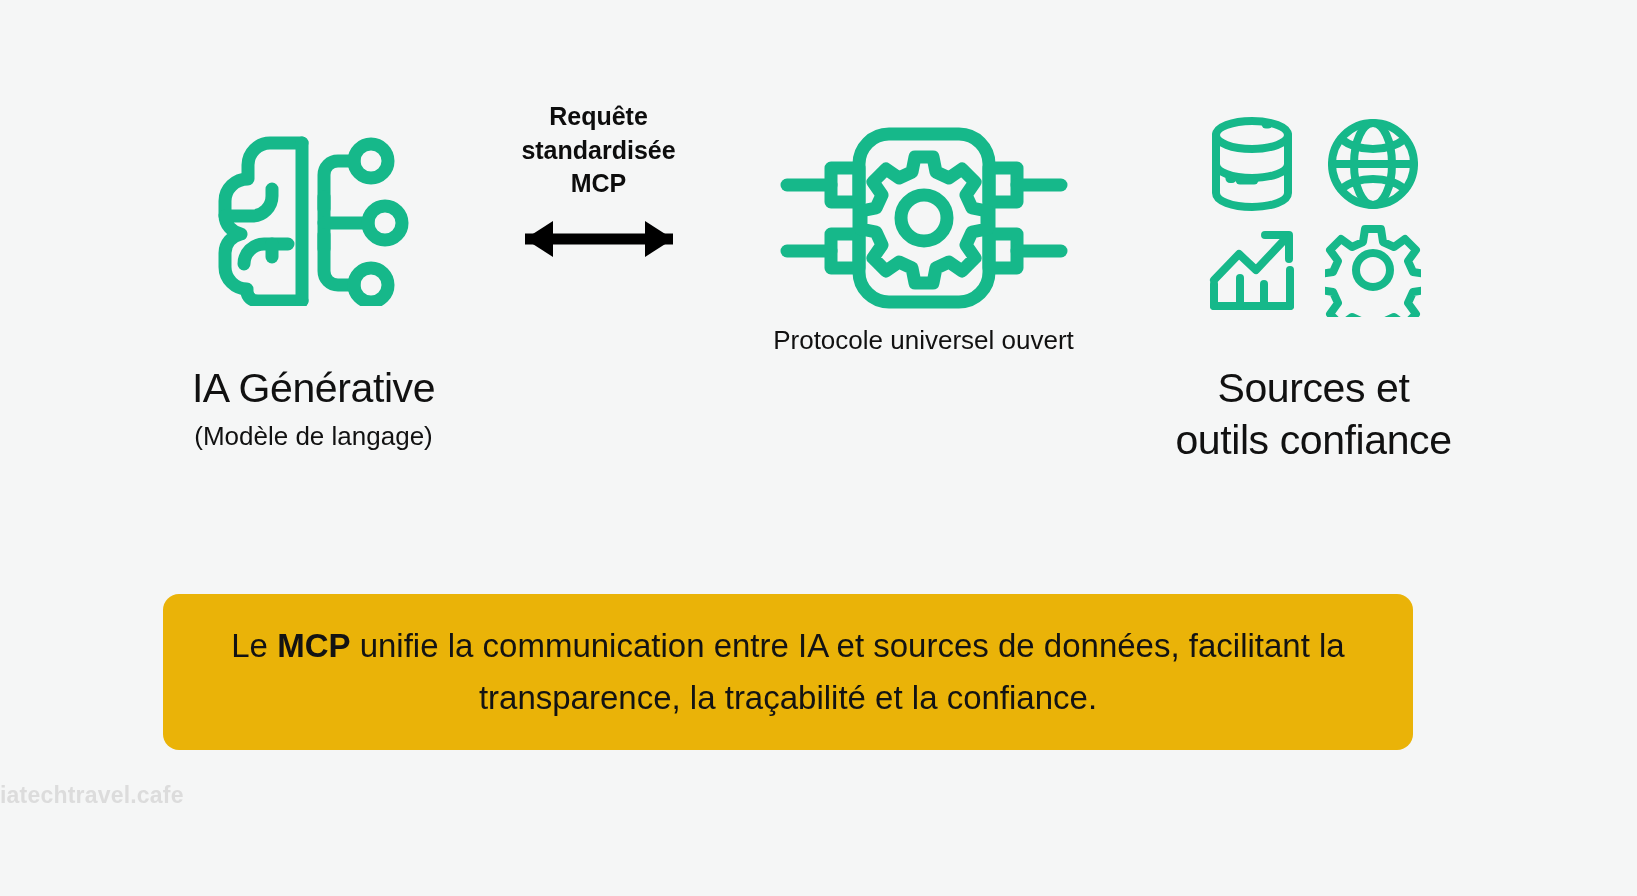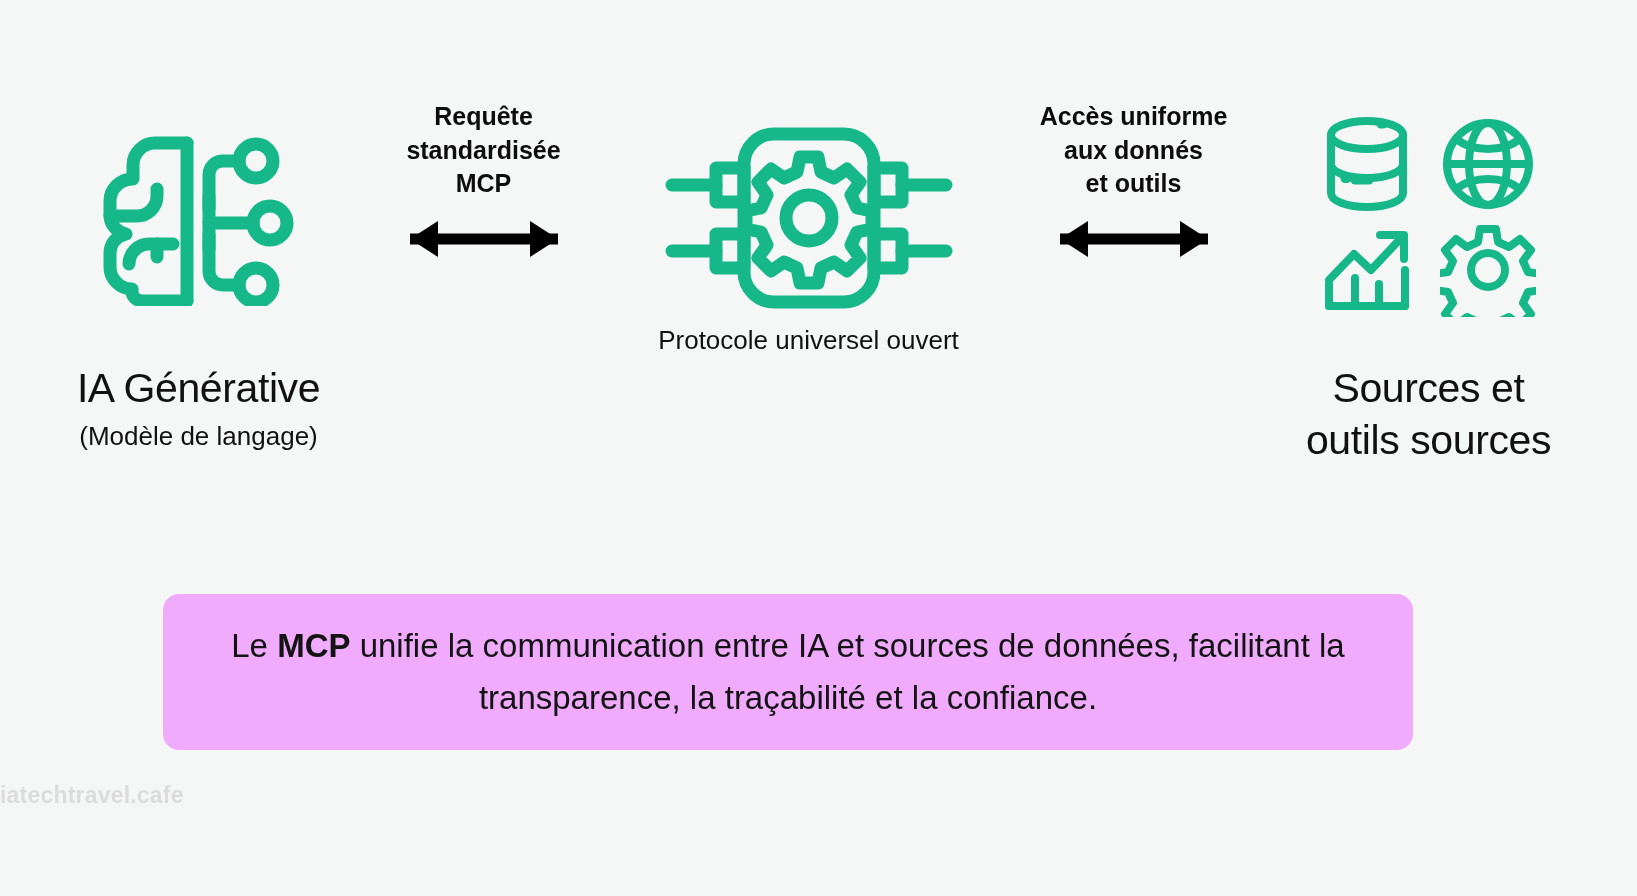--- a/index.html
+++ b/index.html
@@ -103,21 +103,21 @@
     margin-top: 14px;
   }
 
   
   .summary-card {
     position: absolute;
     left: 163px;
     top: 594px;
     width: 1250px;
     height: 156px;
-    background: #f0abfc;
+    background: #eab308;
     border-radius: 16px;
     box-sizing: border-box;
     display: flex;
     align-items: center;
     justify-content: center;
   }
   .summary-text {
     font-size: 33px;
     line-height: 1.58;
     text-align: center;
@@ -199,30 +199,20 @@
           <path d="M268 67 H312"></path>
           <path d="M268 133 H312"></path>
 
           <path d="M166 39 h18 l3 15 13 6 13-9 13 13 -9 13 6 13 15 3 v18 l-15 3 -6 13 9 13 -13 13 -13-9 -13 6 -3 15 h-18 l-3-15 -13-6 -13 9 -13-13 9-13 -6-13 -15-3 v-18 l15-3 6-13 -9-13 13-13 13 9 13-6 Z"></path>
           <circle cx="175" cy="100" r="23"></circle>
         </svg>
       </div>
       <div class="node-sub">Protocole universel ouvert</div>
     </div>
 
-    <div class="arrow-group">
-      <div class="arrow-label">Accès uniforme
-aux donnés
-et outils</div>
-      <svg class="arrow-svg" width="196" height="48" viewBox="0 0 196 48" fill="none" stroke="#000000" stroke-width="11" stroke-linecap="butt" stroke-linejoin="miter">
-        <path d="M24 24 H172"></path>
-        <path d="M24 24 L52 6 L52 42 Z" fill="#000000" stroke="none"></path>
-        <path d="M172 24 L144 6 L144 42 Z" fill="#000000" stroke="none"></path>
-      </svg>
-    </div>
 
     <div class="node node-right">
       <div class="icon-zone icon-zone-right">
         <div class="icon-grid">
 
           <span>
             <svg width="92" height="98" viewBox="0 0 92 98" fill="none" stroke="#16b88a" stroke-width="8" stroke-linecap="round" stroke-linejoin="round">
               <ellipse cx="46" cy="20" rx="36" ry="14"></ellipse>
               <path d="M10 20 V78 C10 86 26 92 46 92 C66 92 82 86 82 78 V20"></path>
               <path d="M10 49 C10 57 26 63 46 63 C66 63 82 57 82 49"></path>
@@ -257,21 +247,21 @@
           <span>
             <svg width="96" height="94" viewBox="0 0 96 94" fill="none" stroke="#16b88a" stroke-width="8" stroke-linecap="round" stroke-linejoin="round">
               <path d="M40 6 h16 l2 13 11 5 11-8 11 11 -8 11 5 11 13 2 v16 l-13 2 -5 11 8 11 -11 11 -11-8 -11 5 -2 13 h-16 l-2-13 -11-5 -11 8 -11-11 8-11 -5-11 -13-2 v-16 l13-2 5-11 -8-11 11-11 11 8 11-5 Z"></path>
               <circle cx="48" cy="47" r="17"></circle>
             </svg>
           </span>
 
         </div>
       </div>
       <div class="node-title">Sources et
-outils sources</div>
+outils confiance</div>
     </div>
 
   </div>
 
   <div class="summary-card">
     <div class="summary-text">
       <span>Le </span><b>MCP</b><span> unifie la communication entre IA et sources de données, facilitant la transparence, la traçabilité et la confiance.</span>
     </div>
   </div>
 

